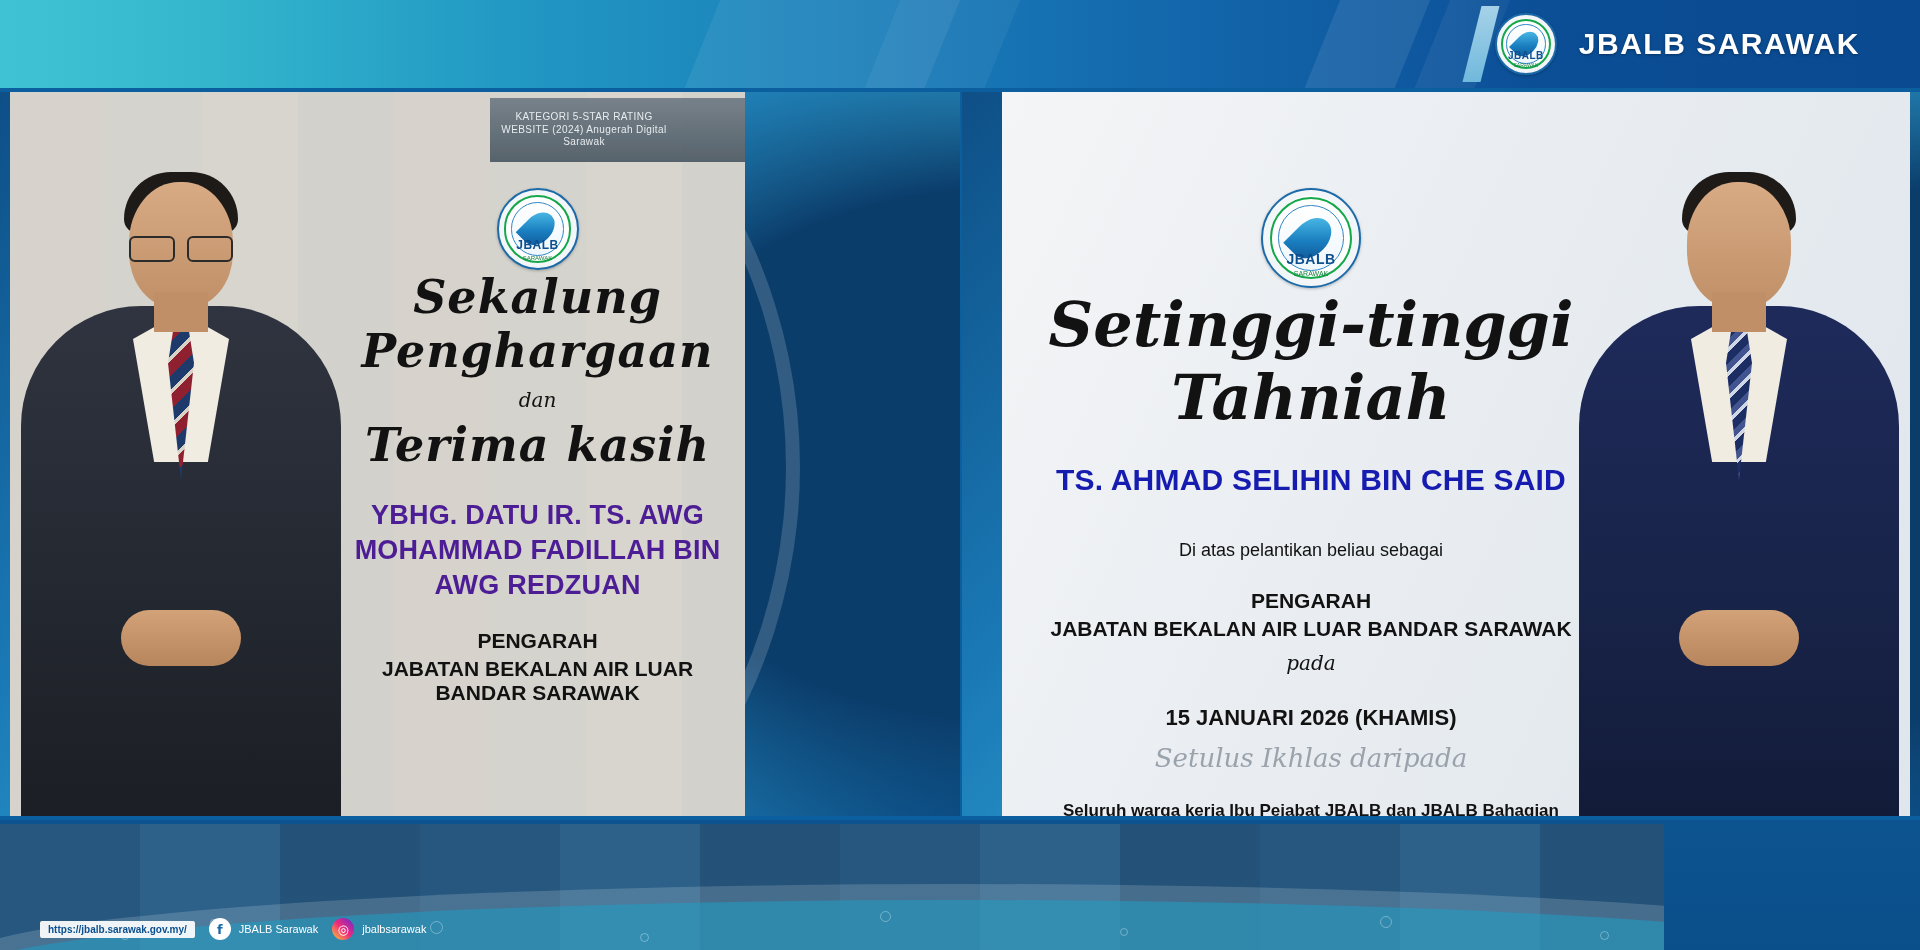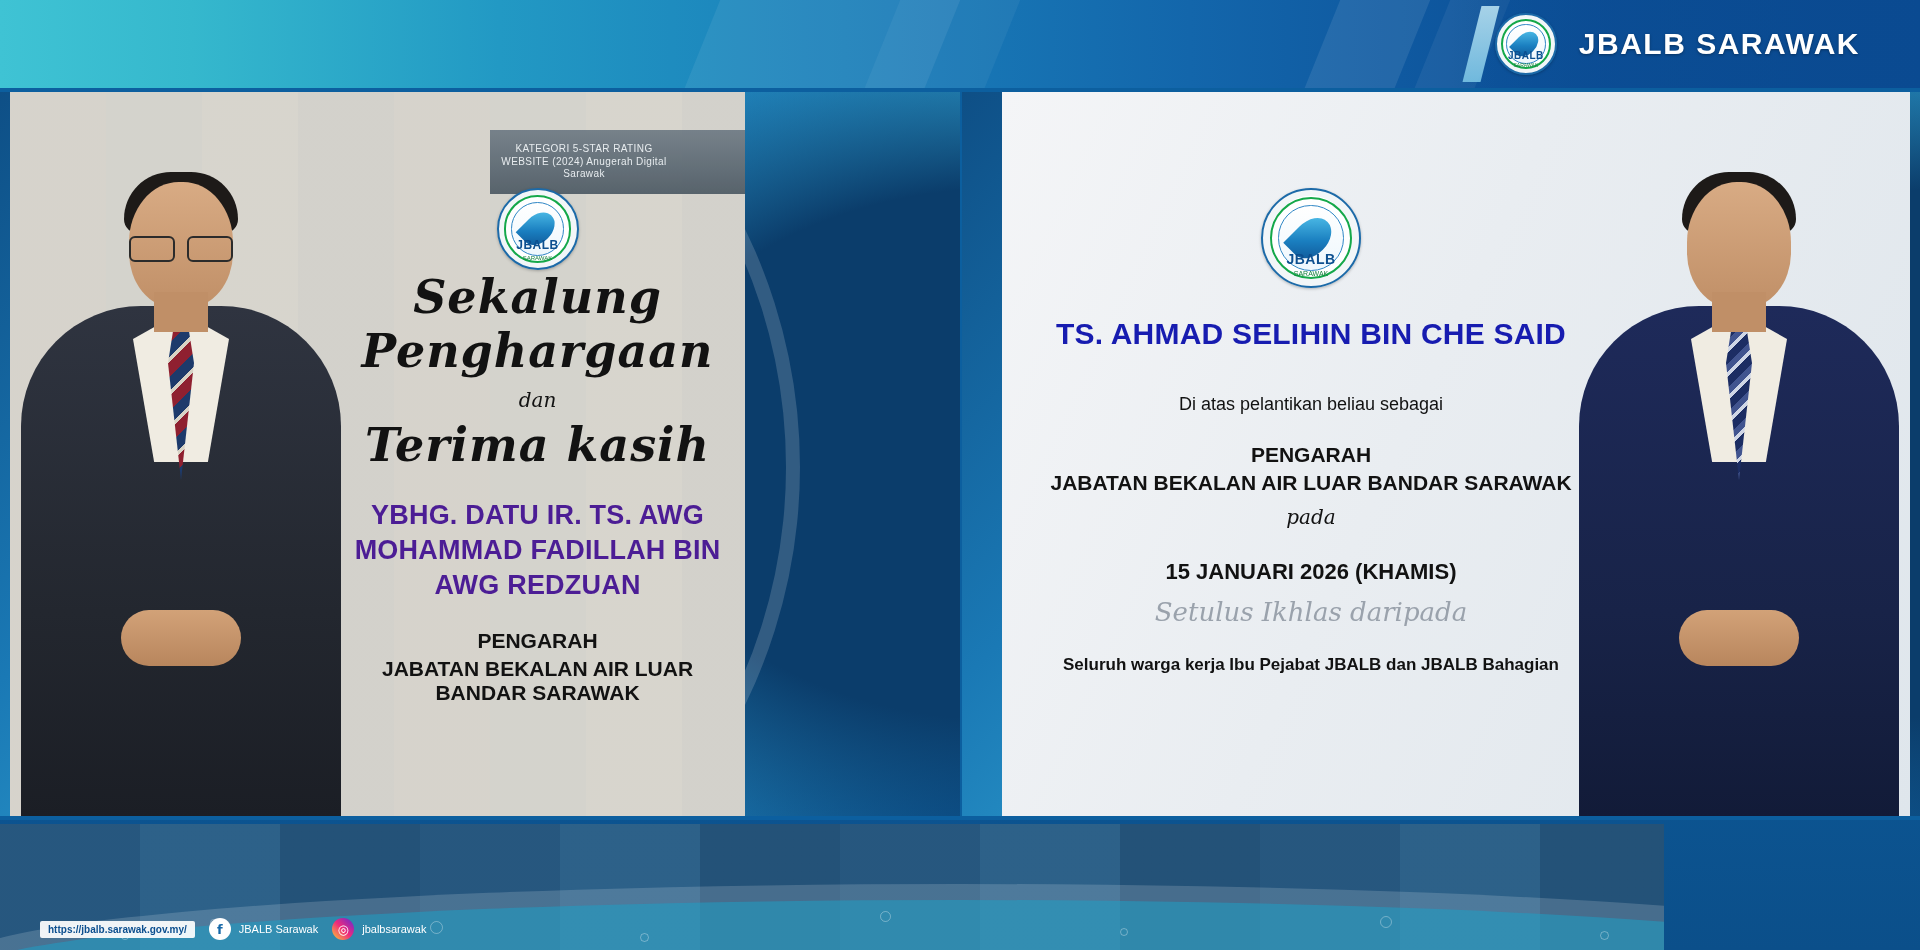--- a/index.html
+++ b/index.html
@@ -245,21 +245,21 @@
   .closing { color:#121212; font-size: 17px; font-weight: bold; margin-top: 28px; }
 
   .badge {
     position: absolute; top: 6px; width: 270px; height: 64px;
     background: linear-gradient(180deg,#6f7b85,#4d5a64);
     color: #e9eef2; font-size: 10px; letter-spacing: .4px;
     display: flex; align-items: center; justify-content: center; text-align: center;
     padding: 0 92px 0 10px; line-height: 1.25;
     opacity: .92;
   }
-  .slide.left .badge { left: 480px; margin-top: 32px; }
+  .slide.left .badge { left: 480px; }
 
   
   .bottombar {
     position: absolute; left: 0; top: 824px; width: 1664px; height: 130px;
     overflow: hidden;
     background: linear-gradient(90deg,#1d9ec4 0%, #1787b9 22%, #0f6aa8 48%, #0c5a9c 70%, #0a4f92 100%);
   }
   .bottombar .photoband {
     position:absolute; inset:0;
     background:
@@ -383,20 +383,21 @@
         </div>
 
         <div class="card-text">
           <div class="jlogo xl">
             <div class="ring"></div>
             <div class="ring2"></div>
             <div class="drop"></div>
             <div class="txt">JBALB</div>
             <div class="sub">SARAWAK</div>
           </div>
+          <div class="script huge">Setinggi-tinggi Tahniah</div>
           <div class="name rt">TS. AHMAD SELIHIN BIN CHE SAID</div>
           <div class="body-txt thin">Di atas pelantikan beliau sebagai</div>
           <div class="role">PENGARAH</div>
           <div class="org">JABATAN BEKALAN AIR LUAR BANDAR SARAWAK</div>
           <div class="script dan">pada</div>
           <div class="dates">15 JANUARI 2026 (KHAMIS)</div>
           <div class="script sign faded">Setulus Ikhlas daripada</div>
           <div class="closing">Seluruh warga kerja Ibu Pejabat JBALB dan JBALB Bahagian</div>
         </div>
       </div>

